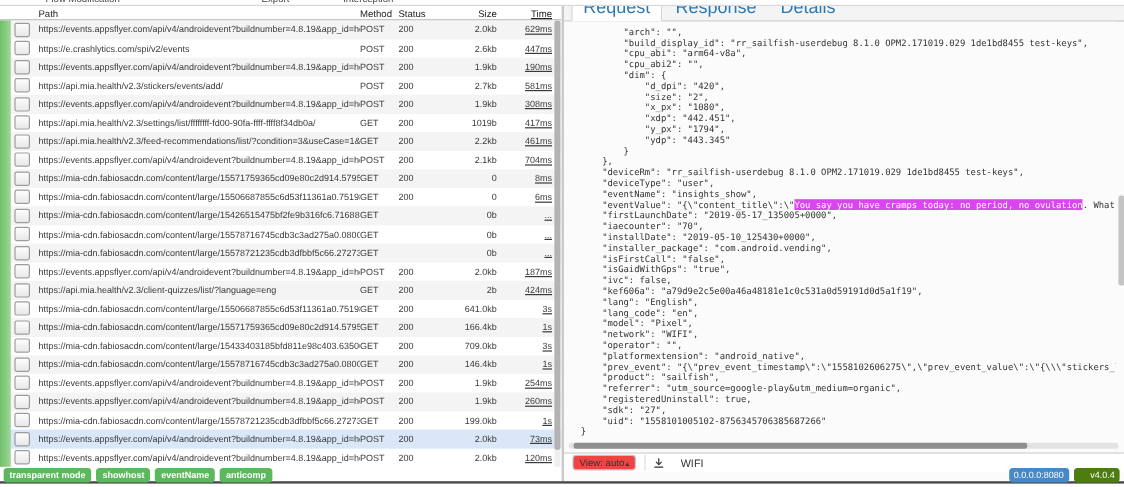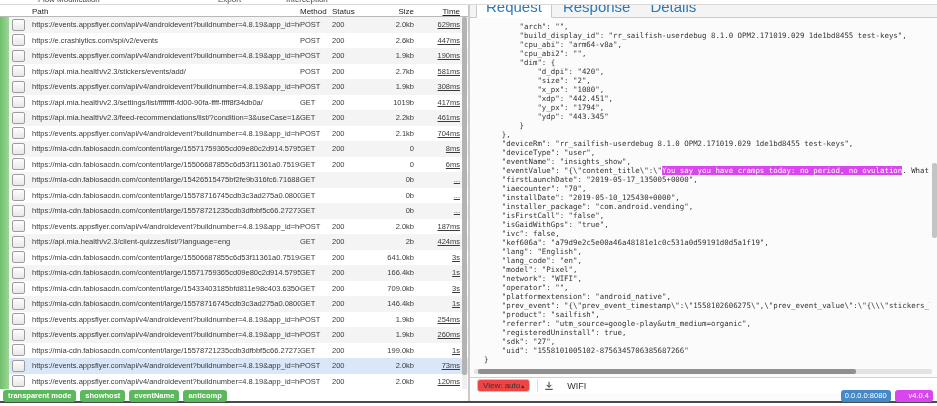--- a/index.html
+++ b/index.html
@@ -361,17 +361,17 @@
   </div>
 
   <div id="footer-left">
       <span class="badge-green">transparent mode</span>
       <span class="badge-green">showhost</span>
       <span class="badge-green">eventName</span>
       <span class="badge-green">anticomp</span>
     </div>
   <div id="footer-right">
       <span class="badge-right" style="background: rgb(71, 136, 199);">0.0.0.0:8080</span>
-      <span class="badge-right" style="background: #d946ef; padding-left: 14px;">v4.0.4</span>
+      <span class="badge-right" style="background: #4d7c0f; padding-left: 14px;">v4.0.4</span>
     </div>
   <div id="bottom-line"></div>
 
 </div>
 
 </body></html>

